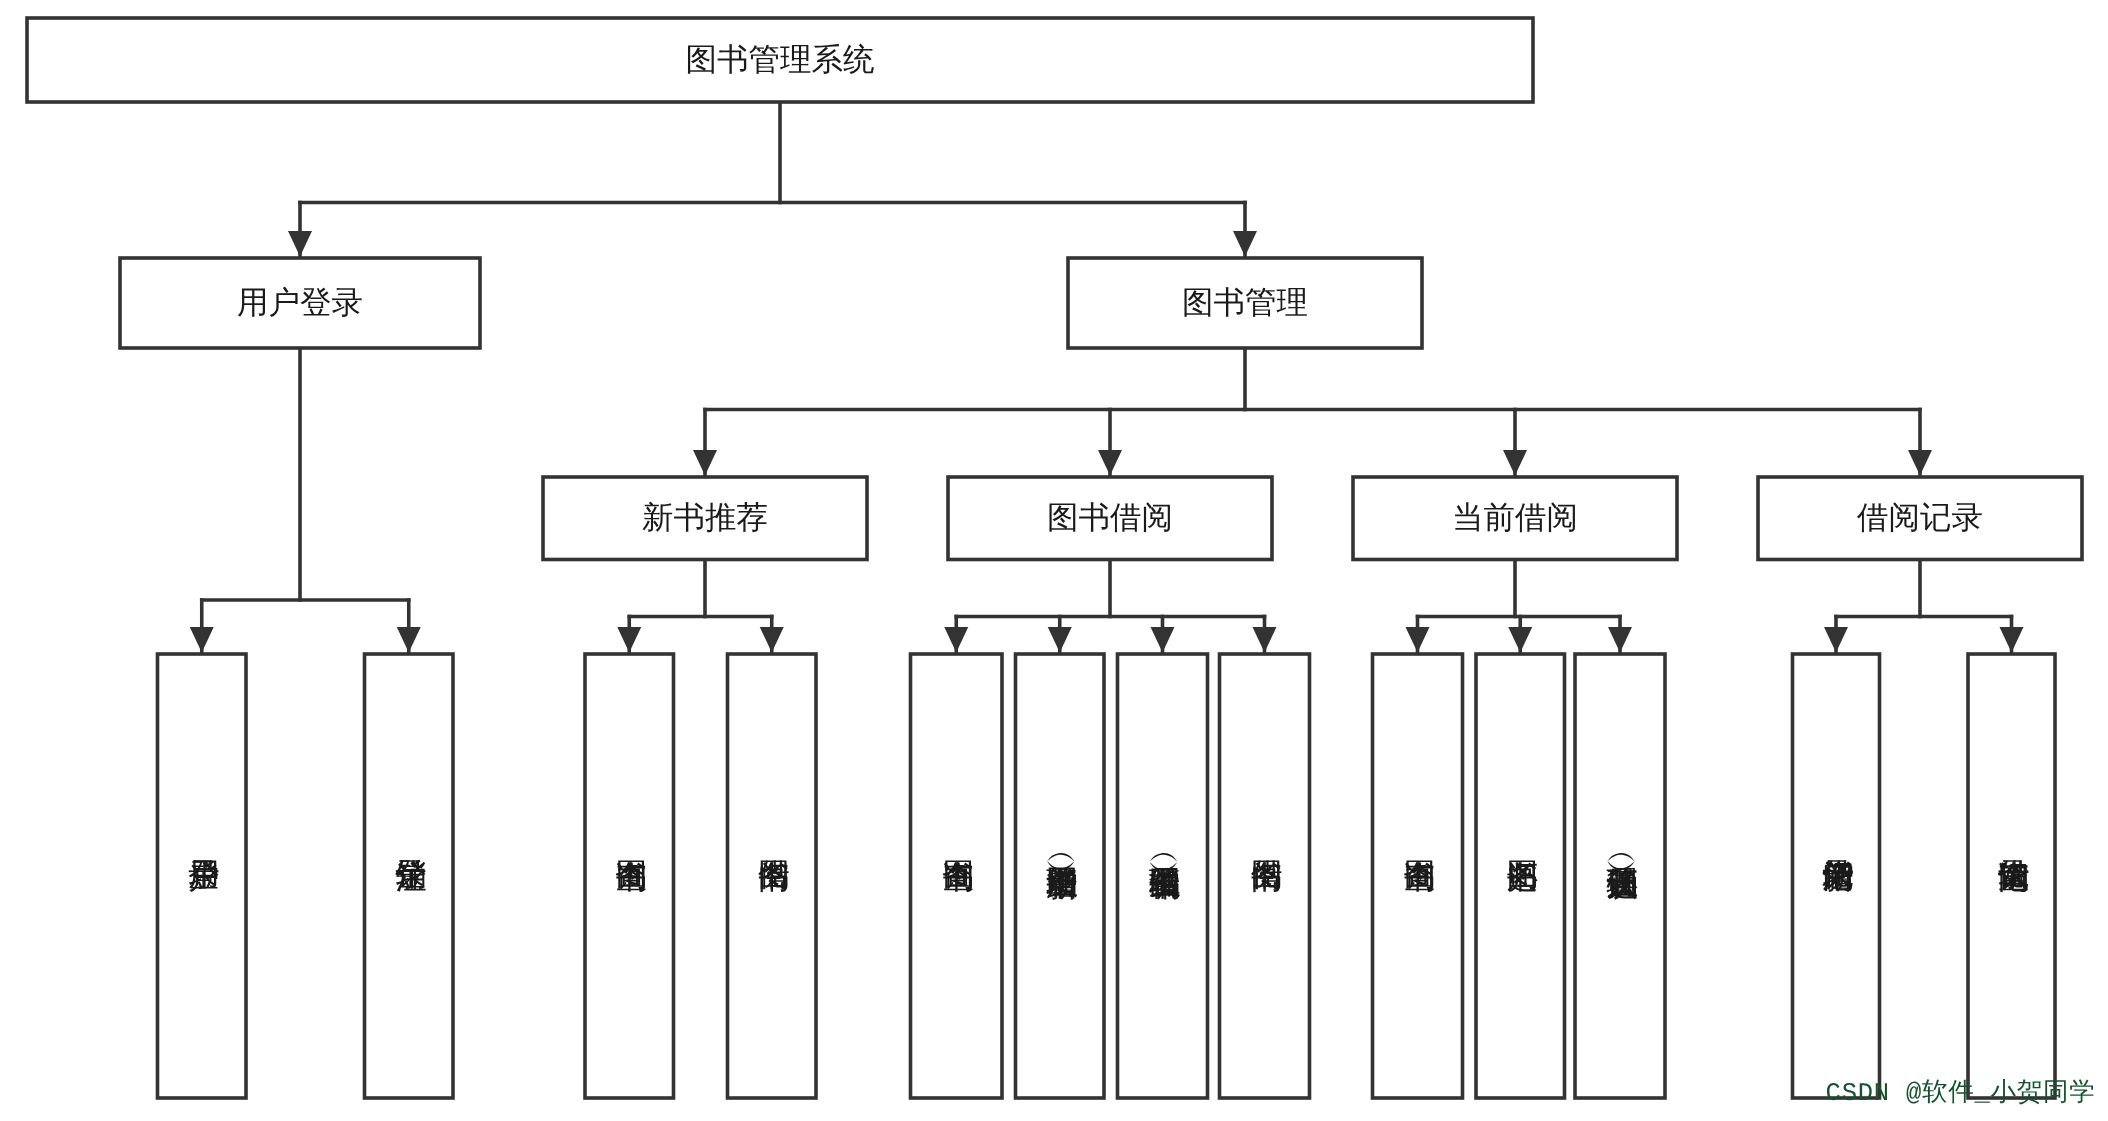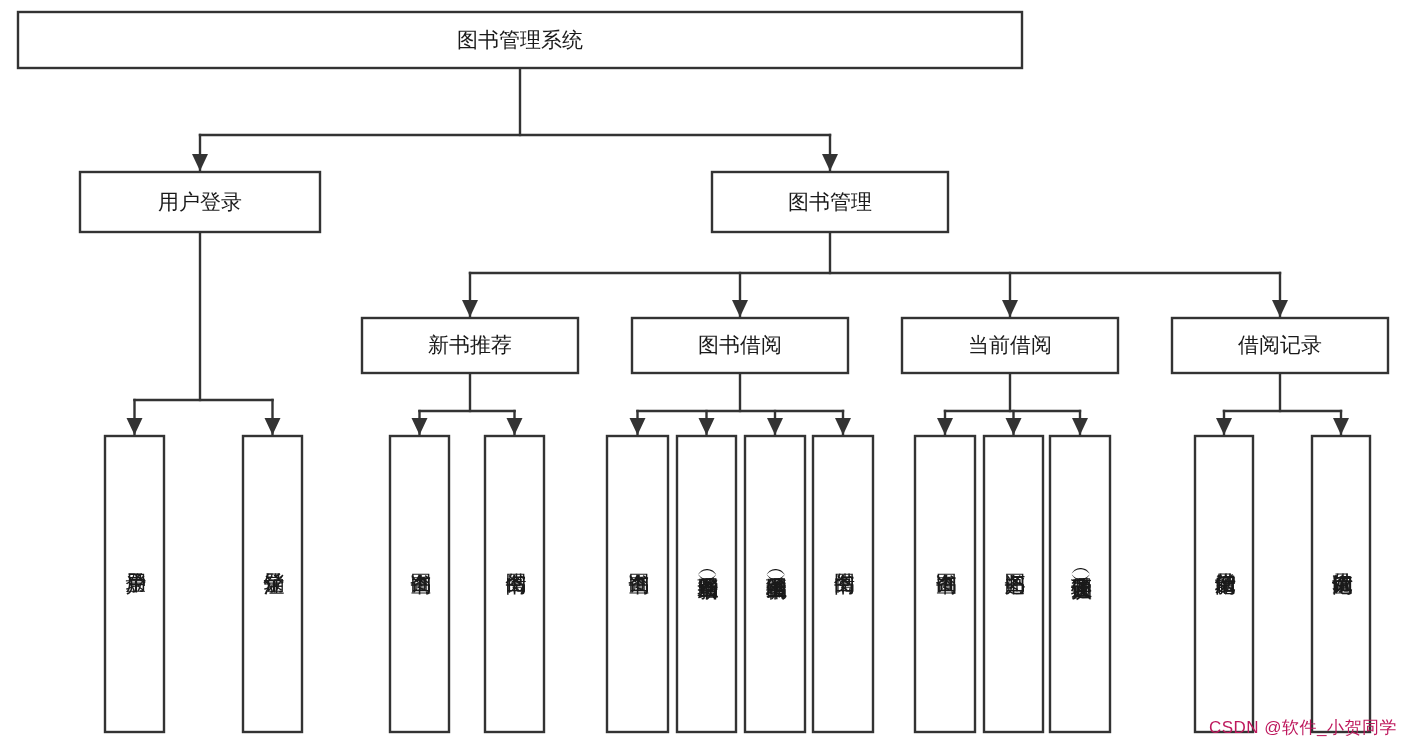--- a/index.html
+++ b/index.html
@@ -59,23 +59,23 @@
     text-anchor: middle;
     dominant-baseline: middle;
     writing-mode: vertical-rl;
     text-orientation: upright;
     white-space: pre;
   }
   .watermark-text {
     position: absolute;
     right: 8px;
     bottom: 8px;
-    font-family: Liberation Sans, sans-serif;
+    font-family: Liberation Mono, monospace;
     font-size: 17px;
-    color: #be185d;
+    color: #14532d;
     letter-spacing: 0.5px;
     pointer-events: none;
     user-select: none;
     white-space: nowrap;
   }
 </style>
 </head>
 <body>
 
 <div id="diagram-root">

